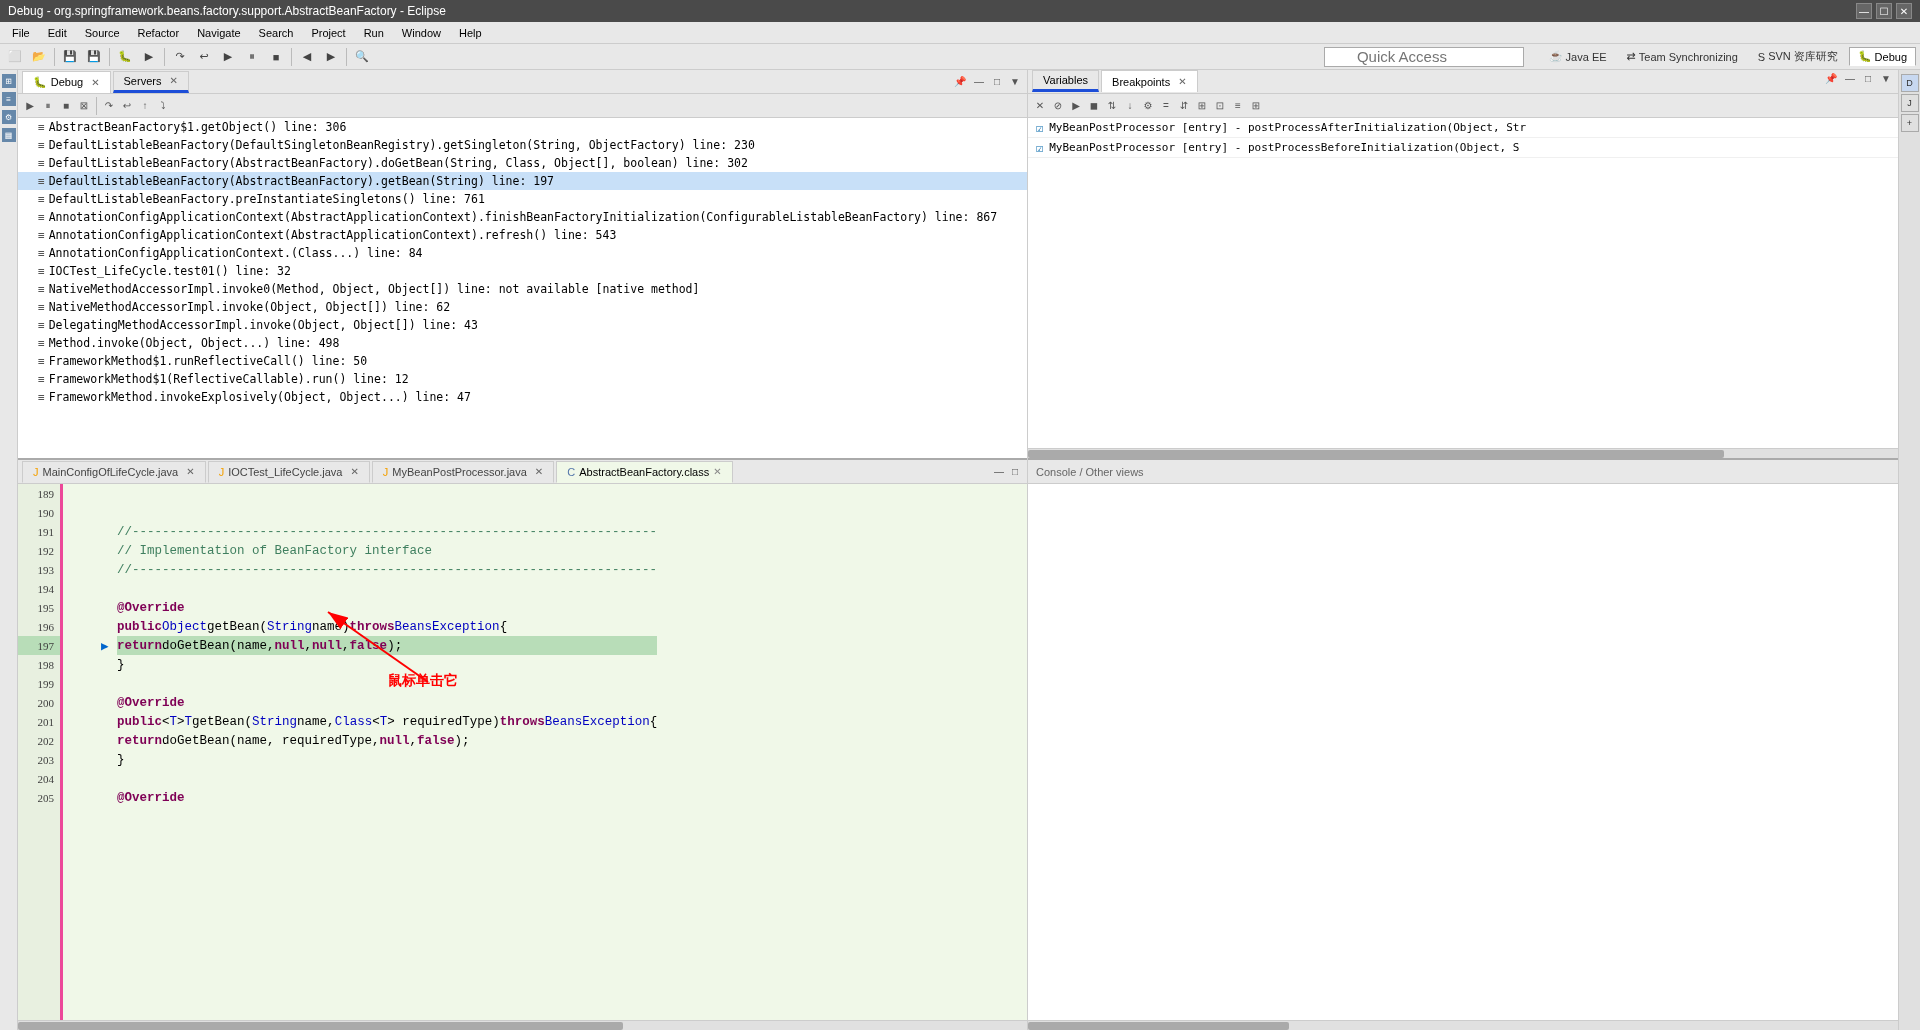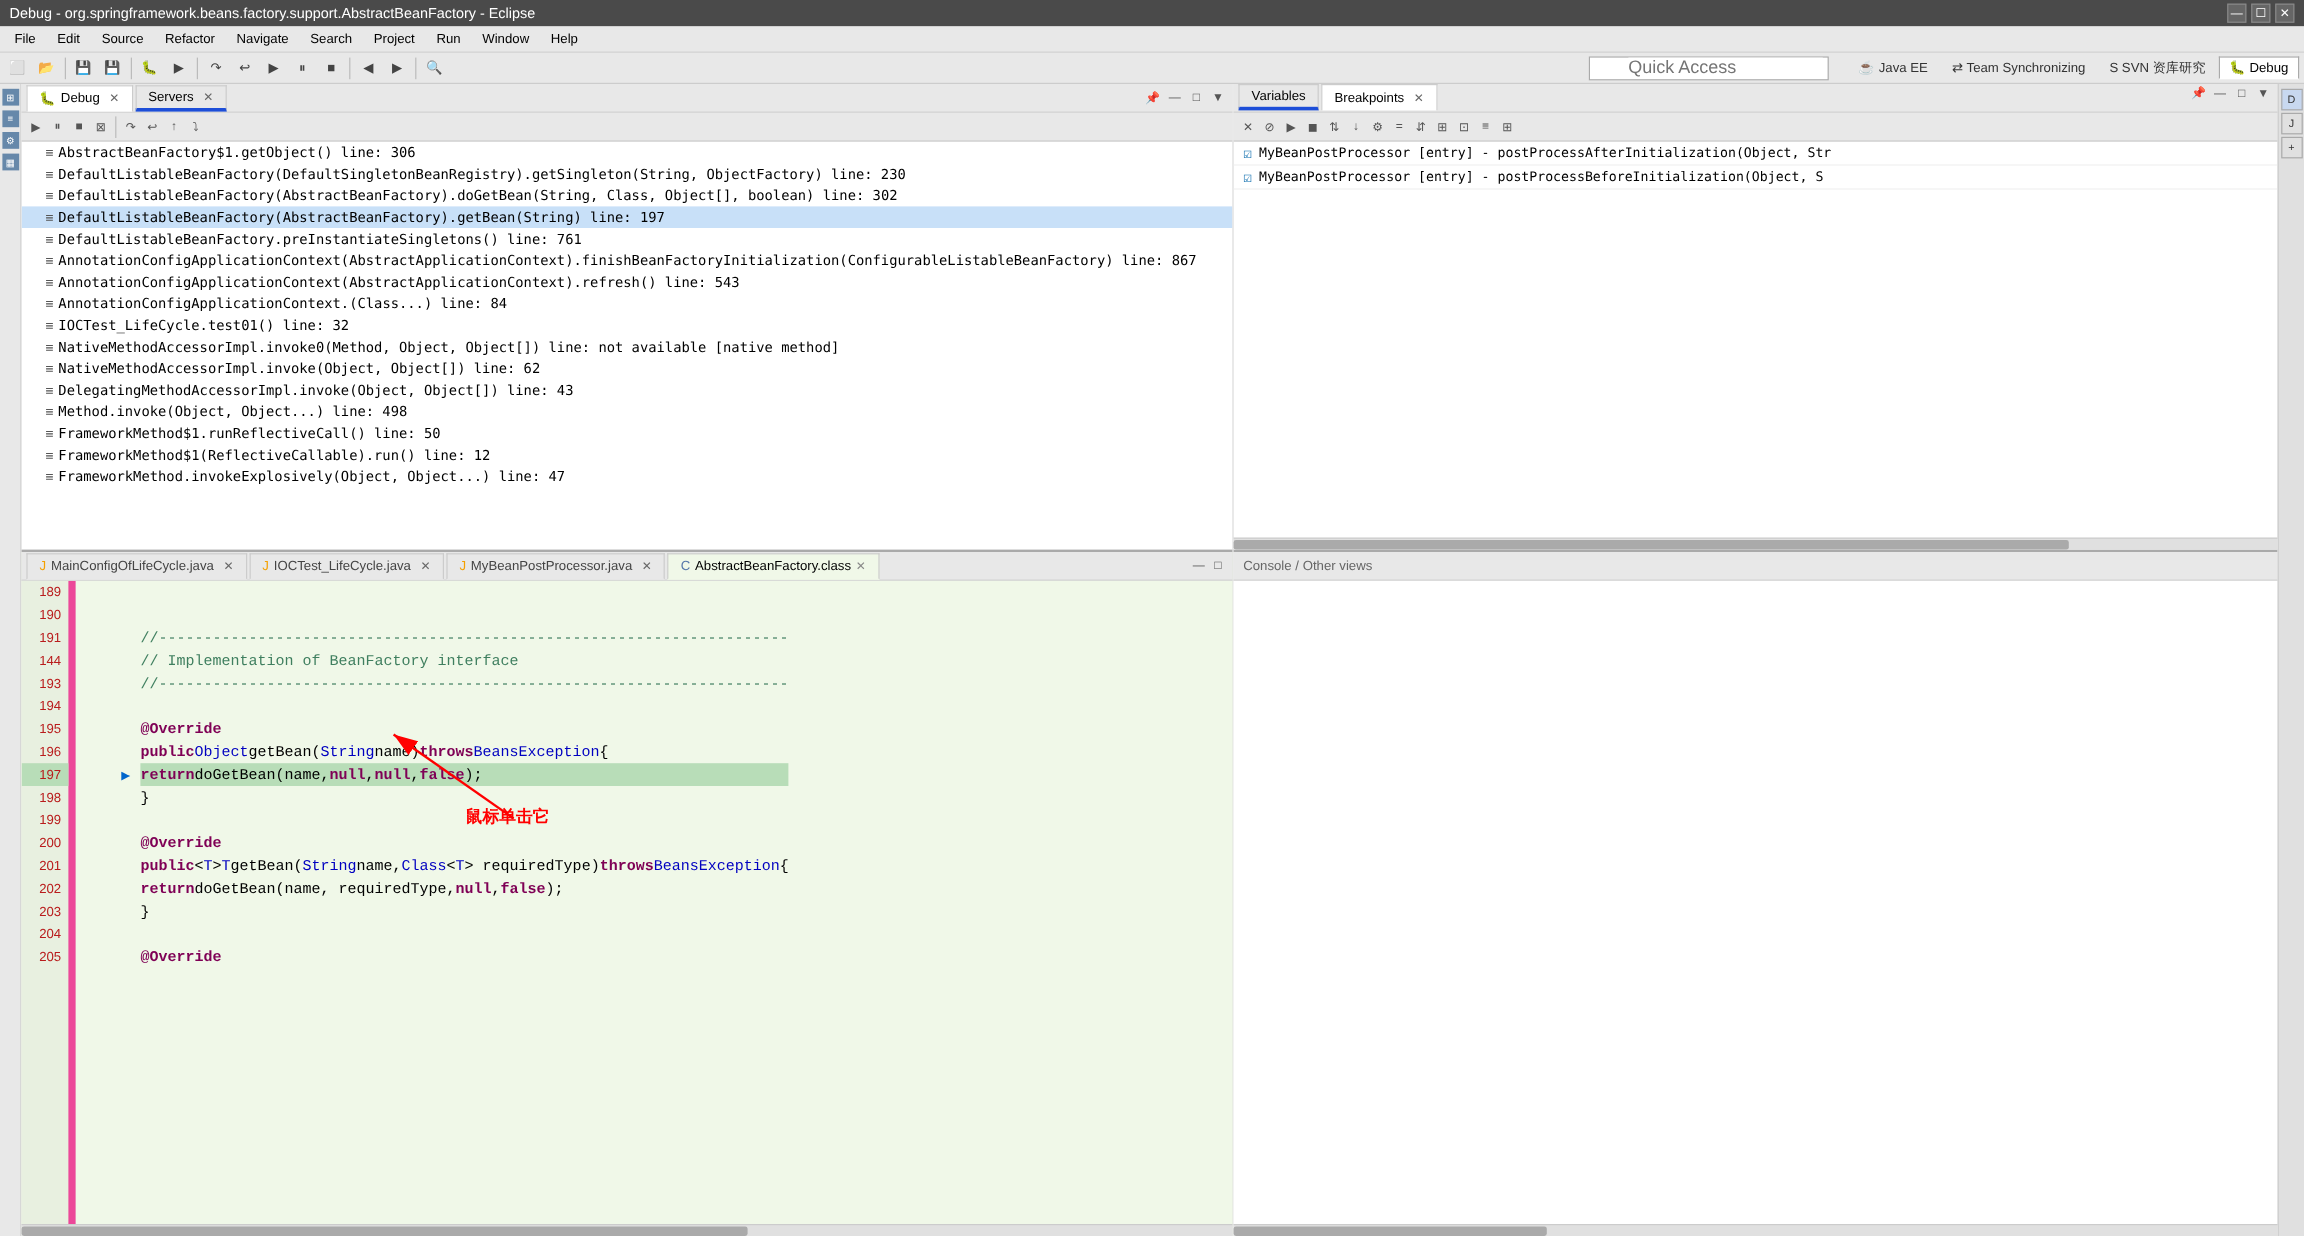--- a/index.html
+++ b/index.html
@@ -173,25 +173,25 @@
       font-size: 13px;
       background: #f0f8e8;
       position: relative;
     }
     #line-numbers {
       position: absolute;
       left: 0;
       top: 0;
       width: 45px;
       background: #e8f0e0;
-      color: #b91c1c;
+      color: #404040;
       font-size: 12px;
-      font-family: Liberation Sans, sans-serif;
+      font-family: Liberation Serif, serif;
       padding: 0;
-      border-right: 6px solid #ec4899;
+      border-right: 3px solid #ec4899;
       user-select: none;
     }
     .line-num {
       height: 19px;
       text-align: right;
       padding-right: 6px;
       font-size: 11px;
       display: flex;
       align-items: center;
       justify-content: flex-end;
@@ -525,21 +525,21 @@
       </div>
 
       <div id="code-editor" style="position:relative; overflow:auto;">
         <div style="display:flex; min-height:100%;">
 
           <div id="line-numbers" style="position:relative; min-width:45px;">
 
           <div class="line-num">189</div>
               <div class="line-num">190</div>
               <div class="line-num">191</div>
-              <div class="line-num">144</div>
+              <div class="line-num">192</div>
               <div class="line-num">193</div>
               <div class="line-num">194</div>
               <div class="line-num">195</div>
               <div class="line-num">196</div>
               <div class="line-num" style="background: rgb(184, 221, 184);">197</div>
               <div class="line-num">198</div>
               <div class="line-num">199</div>
               <div class="line-num">200</div>
               <div class="line-num">201</div>
               <div class="line-num">202</div>

